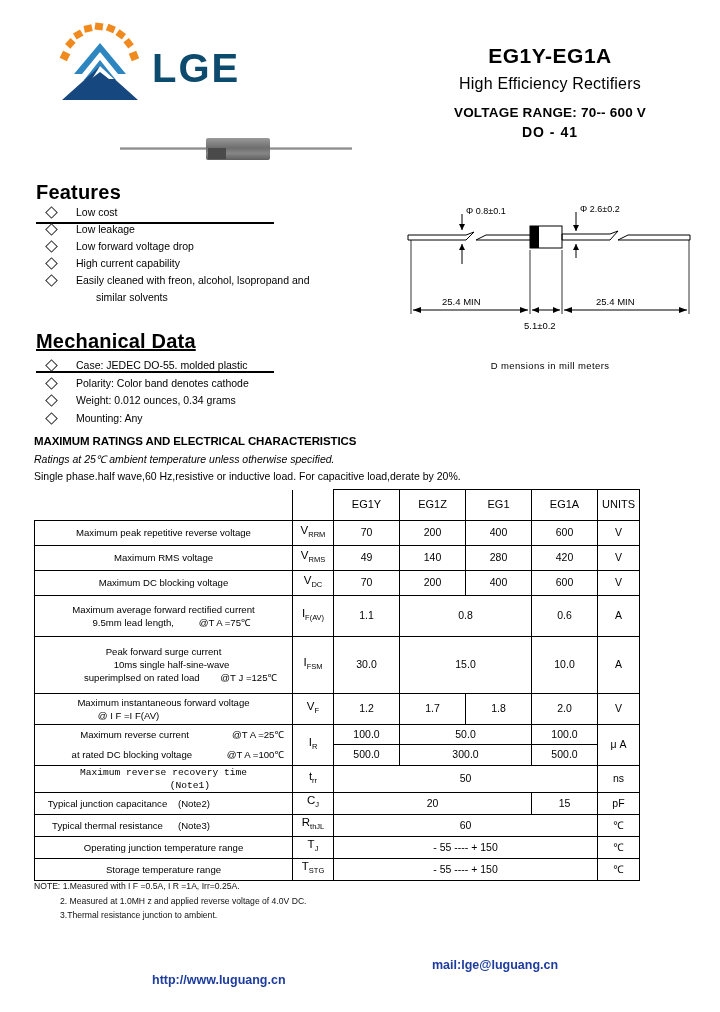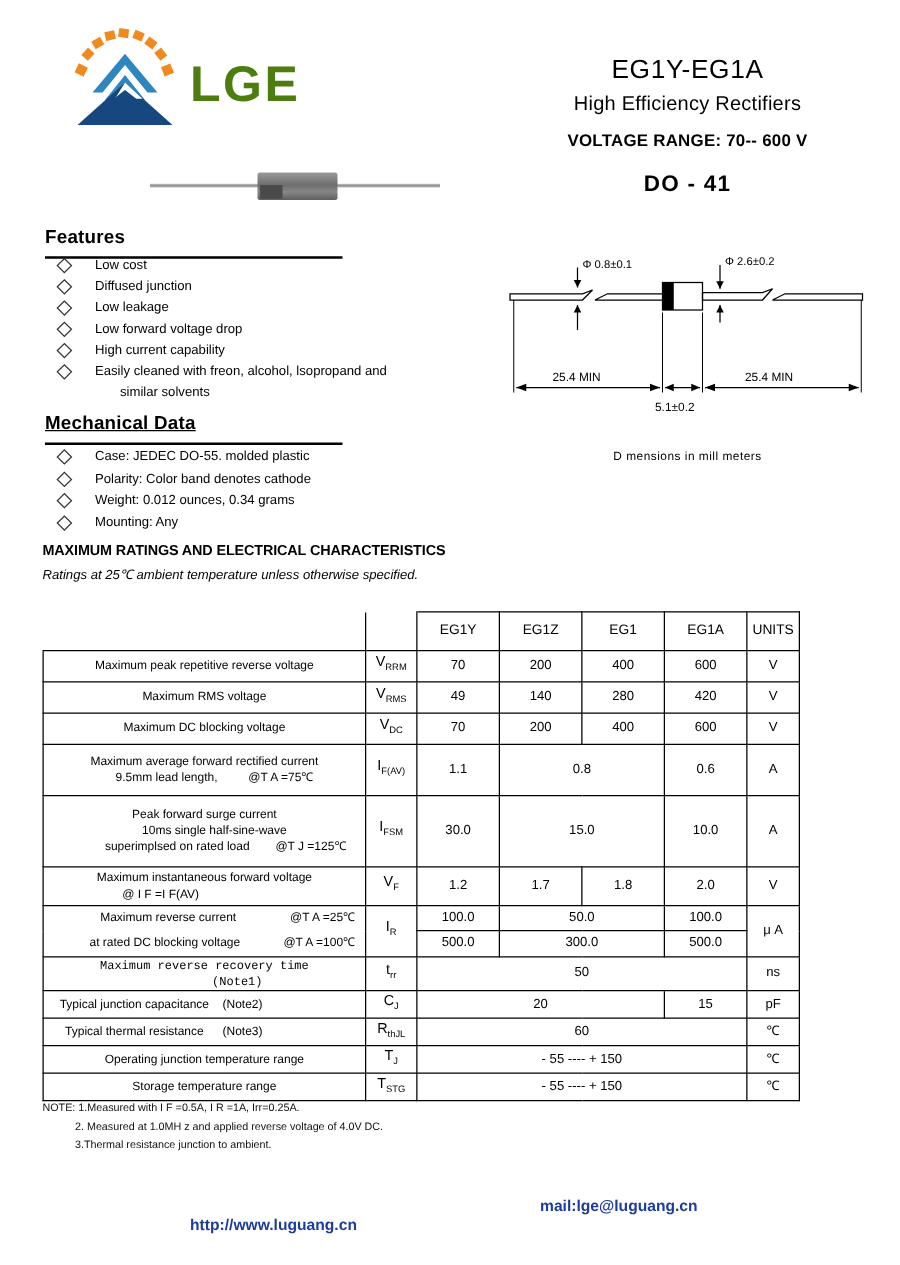--- a/index.html
+++ b/index.html
@@ -32,56 +32,56 @@
     position: absolute;
     left: 0; top: 0;
     width: 96px; height: 80px;
   }
   .logo-text {
     position: absolute;
     left: 100px; top: 24px;
     font-size: 40px;
     font-weight: bold;
     letter-spacing: 2px;
-    color: #4d7c0f;
+    color: #0c4a6e;
     font-family: "Liberation Sans", sans-serif;
   }
 
   .header-right {
     position: absolute;
     left: 400px; top: 44px;
     width: 300px;
     text-align: center;
   }
   .part-title {
     font-size: 21px;
-    font-weight: normal;
+    font-weight: bold;
     letter-spacing: 0.5px;
   }
   .part-sub {
     font-size: 16px;
     margin-top: 7px;
     letter-spacing: 0.2px;
   }
   .rating-line {
     font-size: 13.5px;
     font-weight: bold;
     margin-top: 12px;
     letter-spacing: 0.2px;
   }
   .rating-line2 {
     font-size: 13.5px;
     font-weight: bold;
     margin-top: 2px;
     letter-spacing: 0.2px;
   }
   .pkg-name {
-    font-size: 18px;
-    font-weight: bold;
-    margin-top: 17px;
+    font-size: 14px;
+    font-weight: bold;
+    margin-top: 4px;
     letter-spacing: 1px;
   }
 
   
   .diode-photo {
     position: absolute;
     left: 120px; top: 130px;
     width: 232px; height: 38px;
   }
   .dp-lead {
@@ -101,23 +101,23 @@
   .dp-band {
     position: absolute;
     left: 88px; top: 18px;
     width: 18px; height: 11px;
     background: #4a4a4a;
   }
 
   
   .sec-head {
     position: absolute;
-    font-size: 15px;
-    font-weight: bold;
-    padding-bottom: 8px;
+    font-size: 20px;
+    font-weight: bold;
+    padding-bottom: 19px;
     letter-spacing: 0.2px;
   }
   .sec-head .rule {
     position: absolute;
     left: 0; bottom: -1px;
     height: 2.5px;
     background: #000;
   }
 
   
@@ -288,24 +288,20 @@
     <span class="rule" style="width:238px;"></span>
   </div>
 
   <div class="bullet-list" style="left:36px; top:204px; width:330px;">
     <div class="blt">
       <span class="dia"></span>
       <span>Low cost</span>
     </div>
     <div class="blt">
       <span class="dia"></span>
-      <span>Diffused junction</span>
-    </div>
-    <div class="blt">
-      <span class="dia"></span>
       <span>Low leakage</span>
     </div>
     <div class="blt">
       <span class="dia"></span>
       <span>Low forward voltage drop</span>
     </div>
     <div class="blt">
       <span class="dia"></span>
       <span>High current capability</span>
     </div>
@@ -384,20 +380,21 @@
       <line x1="160" y1="114" x2="283" y2="114" stroke="#000" stroke-width="1"></line>
       <polygon points="160,114 168,111 168,117" fill="#000"></polygon>
       <polygon points="283,114 275,111 275,117" fill="#000"></polygon>
       <text x="192" y="109" font-family="Liberation Sans, sans-serif" font-size="9.5">25.4 MIN</text>
     </svg>
   </div>
   <div class="draw-caption">D mensions in mill meters</div>
 
   <div class="ratings-title">MAXIMUM RATINGS AND ELECTRICAL CHARACTERISTICS</div>
   <div class="ratings-note1">Ratings at 25℃ ambient temperature unless otherwise specified.</div>
+  <div class="ratings-note2">Single phase.half wave,60 Hz,resistive or inductive load. For capacitive load,derate by 20%.</div>
 
   <table class="spec">
     <colgroup>
       <col style="width:258px">
       <col style="width:34px">
       <col style="width:66px">
       <col style="width:66px">
       <col style="width:66px">
       <col style="width:66px">
       <col style="width:42px">

